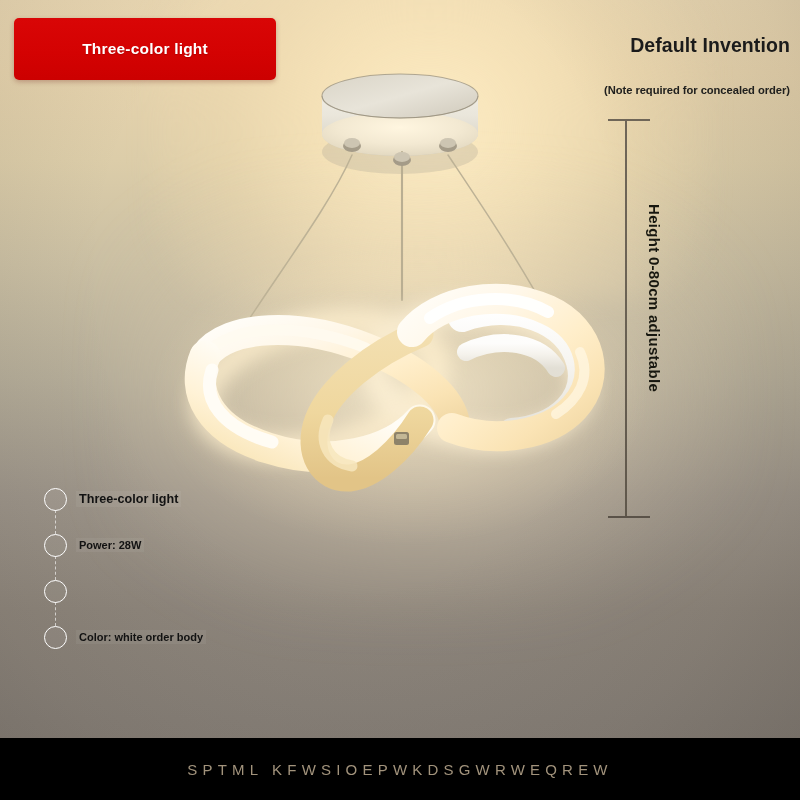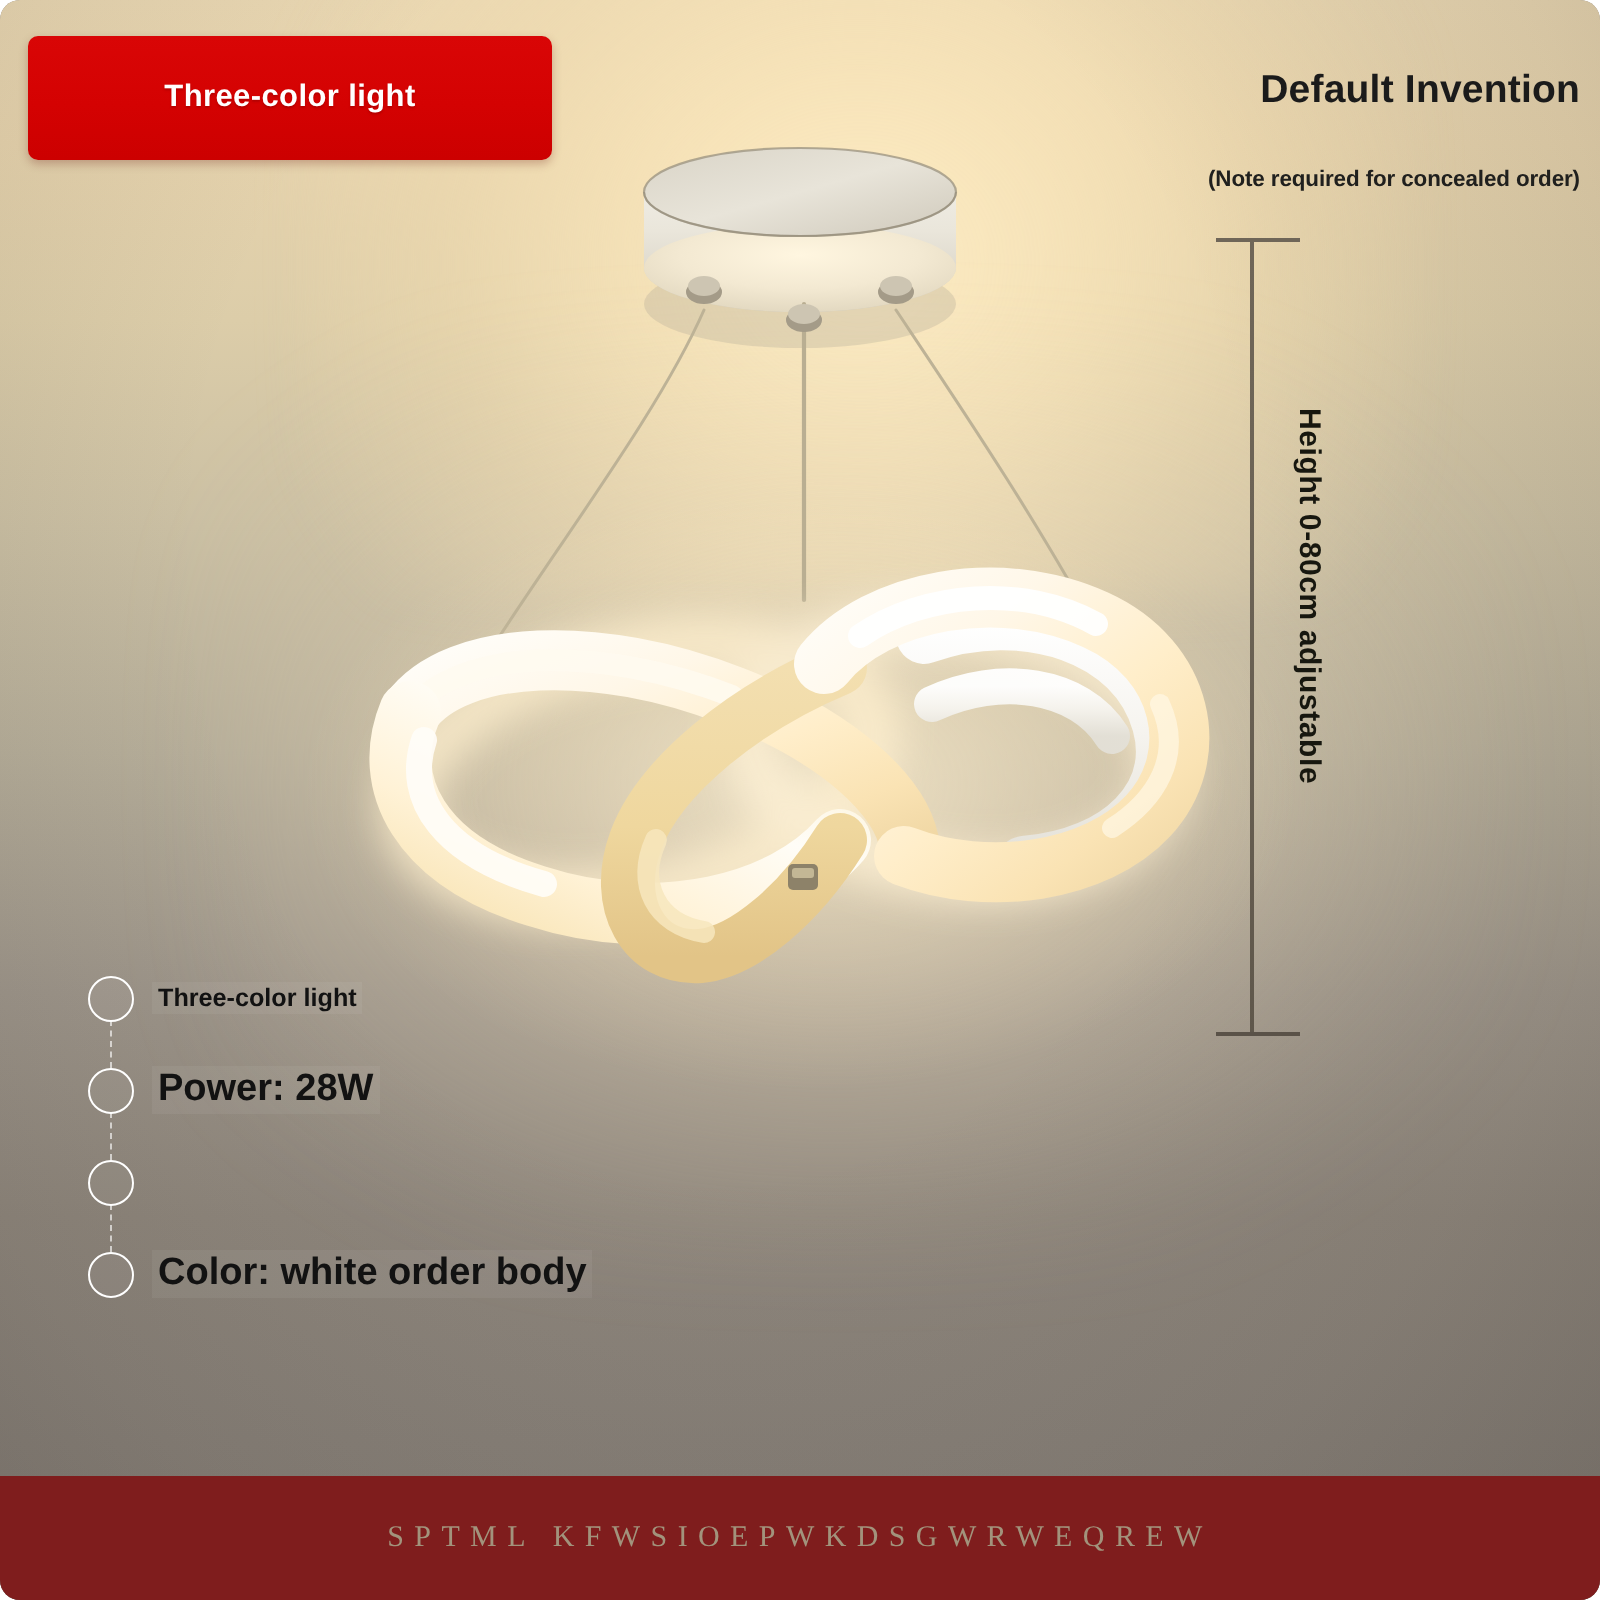--- a/index.html
+++ b/index.html
@@ -9,21 +9,20 @@
     width:800px; height:800px;
     font-family:"Liberation Sans", sans-serif;
     overflow:hidden;
   }
 
   #stage {
     position:relative;
     width:800px; height:800px;
     overflow:hidden;
     background:#8b837a;
-    border-radius:10px;
   }
 
   
   .bg-base {
     position:absolute; inset:0;
     background:linear-gradient(to bottom,
       #e9d7b2 0%,
       #e6d3ad 9%,
       #dccda9 20%,
       #cabfa3 33%,
@@ -138,28 +137,28 @@
   }
   .spec-row:last-child .spec-connector { display:none; }
   .spec-text {
     margin-left:9px;
     font-weight:bold; color:#121212;
     background:rgba(255,255,255,.055);
     padding:1px 3px;
     white-space:nowrap;
   }
   .spec-row.small .spec-text { font-size:12.6px; }
-  .spec-row.large .spec-text { font-size:19px; }
+  .spec-row.large .spec-text { font-size:11px; }
 
   
   .bottom-banner {
     position:absolute; left:0; bottom:0;
     width:800px; height:62px;
-    background:#7f1d1d;
-    display:flex; align-items:center; justify-content:center;font-family:Liberation Serif, serif;
+    background:#000000;
+    display:flex; align-items:center; justify-content:center;
   }
   .bottom-banner-text {
     font-size:15px; color:#a2937c;
     letter-spacing:5.2px; white-space:nowrap;
   }
 </style>
 </head>
 <body>
 
 <div id="stage">

